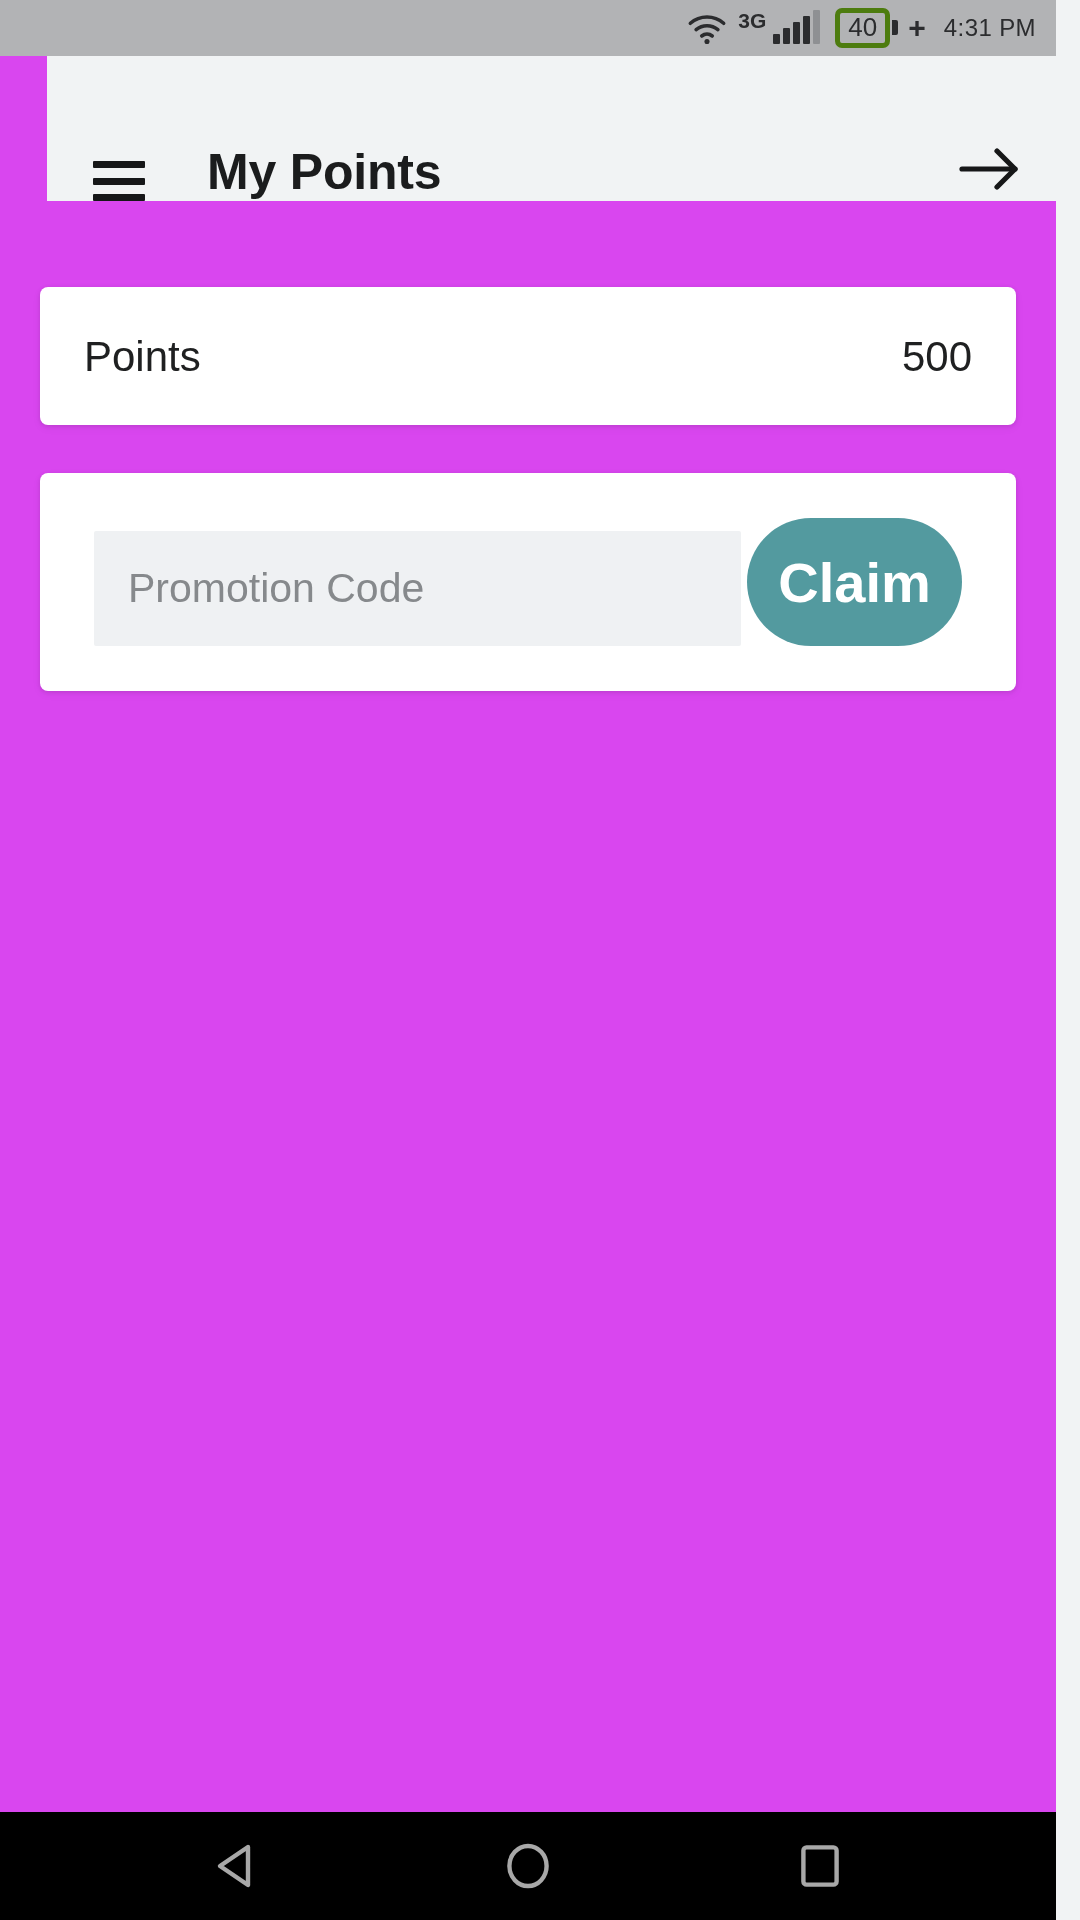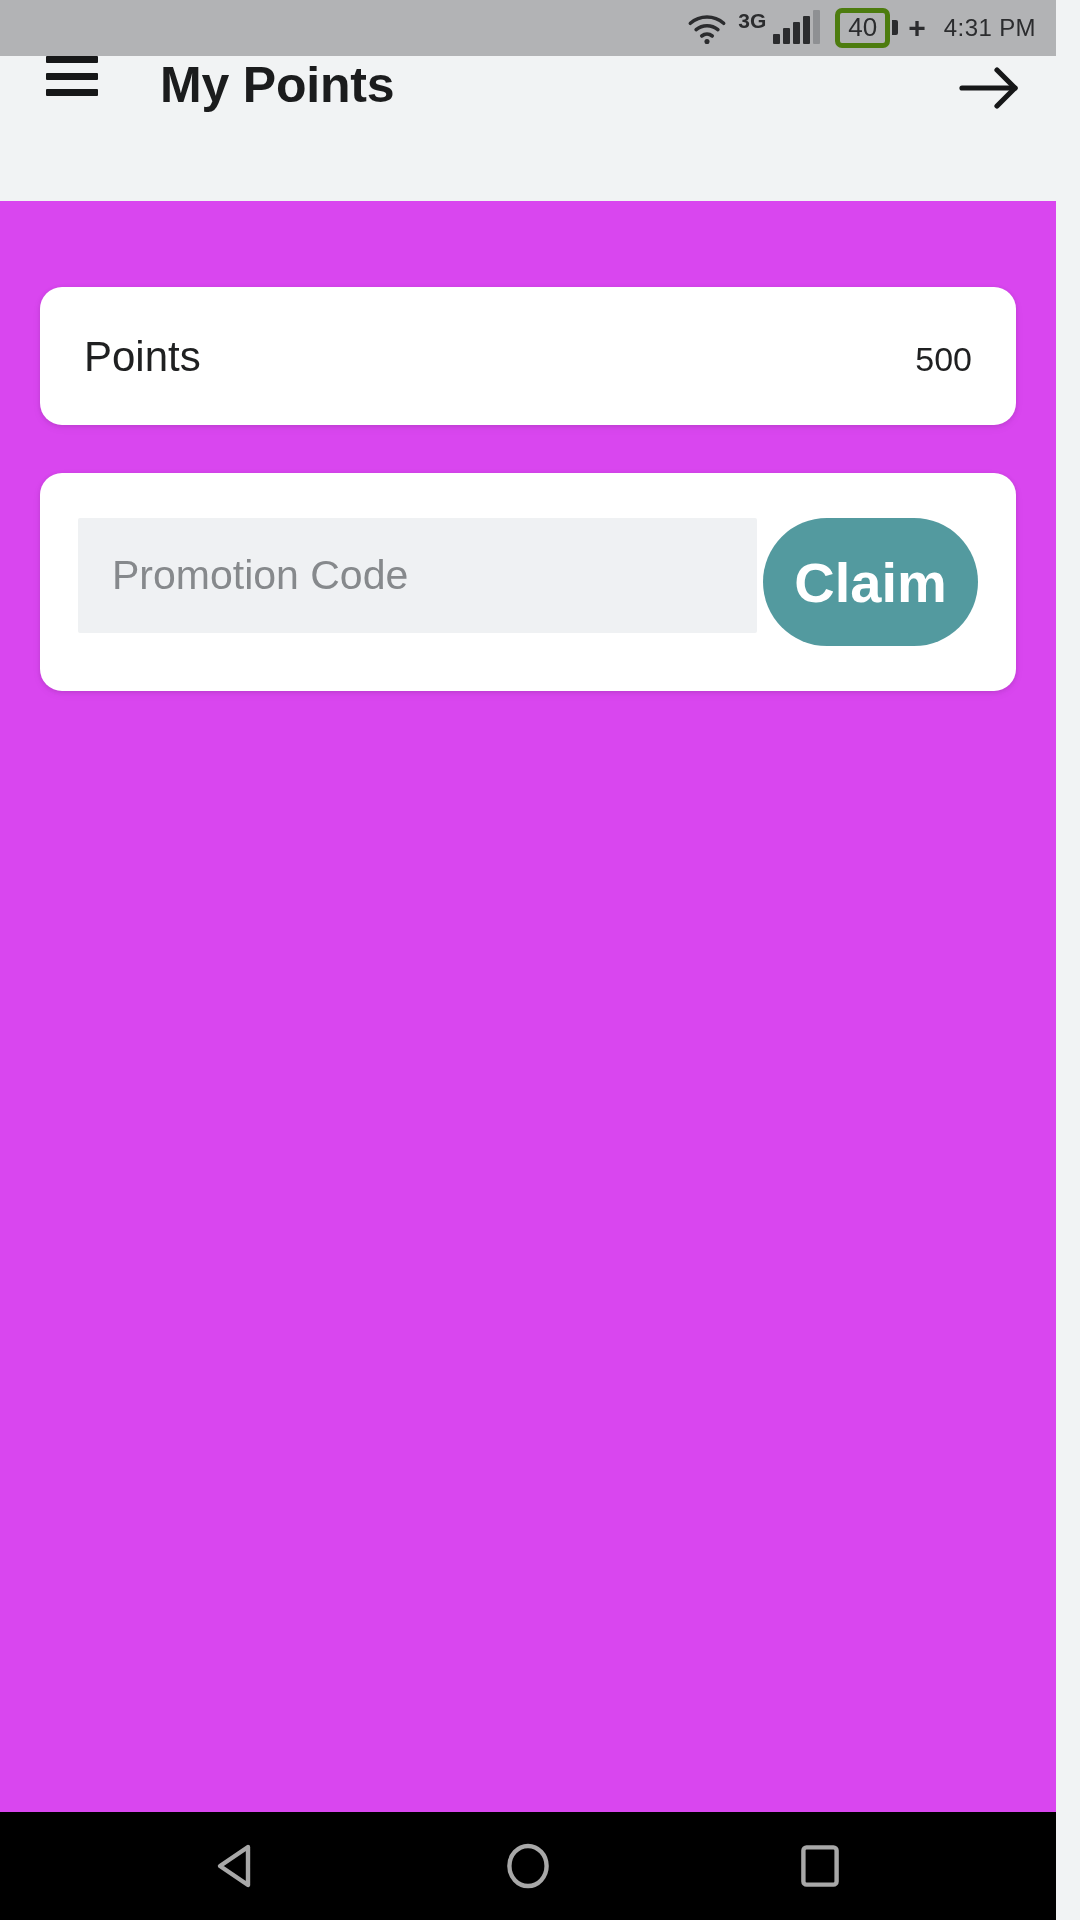--- a/index.html
+++ b/index.html
@@ -50,61 +50,62 @@
   .batt-tip {
     width:6px; height:15px; background:#2b2c2e;
     border-radius:0 2px 2px 0; margin-left:2px;
   }
   .charge-plus { font-size:30px; font-weight:bold; color:#2b2c2e; margin-left:1px; }
   .clock { font-size:24px; color:#2b2c2e; margin-left:9px; letter-spacing:0.4px; }
 
   
   .appbar {
     flex:0 0 145px;
-    display:flex; align-items:flex-start;
+    display:flex; align-items:flex-end;
     padding:0 34px 0 46px;
     background:#f1f3f4;
+    margin-left:47px;
   }
   .hamburger {
     width:52px; height:40px;
     display:flex; flex-direction:column; justify-content:space-between;
     cursor:pointer; flex:0 0 auto;
   }
   .hamburger span { display:block; height:7px; background:#161718; border-radius:1px; }
   .app-title {
     font-size:50px; font-weight:bold; color:#1b1c1d;
     margin-left:62px; letter-spacing:-0.2px;
   }
   .arrow-btn {
     margin-left:auto; width:64px; height:64px;
     display:flex; align-items:center; justify-content:center; cursor:pointer;
   }
 
   
   .content { flex:1 1 auto; padding:0 40px; }
   .card {
     background:#ffffff;
-    border-radius:22px;
+    border-radius:8px;
     box-shadow:0 1px 4px rgba(0,0,0,0.10), 0 3px 10px rgba(0,0,0,0.05);
   }
   .card-points {
     margin-top:86px;
     padding:46px 44px 44px 44px;
   }
   .row {
     display:flex; align-items:baseline; justify-content:space-between;
   }
   .row + .row { margin-top:8px; }
   .row-label { font-size:42px; color:#1f2021; }
-  .row-value { font-size:34px; color:#1f2021; }
+  .row-value { font-size:42px; color:#1f2021; }
 
   .card-promo {
     margin-top:48px;
-    padding:45px 38px;
-    display:flex; align-items:flex-start; gap:0;
+    padding:45px 54px;
+    display:flex; align-items:flex-end; gap:0;
   }
   .promo-input {
     flex:1 1 auto;
     height:115px;
     background:#eff1f3;
     border:none; outline:none;
     font-family:"Liberation Sans", sans-serif;
     font-size:41px;
     color:#3c3d3e;
     padding:0 34px;

